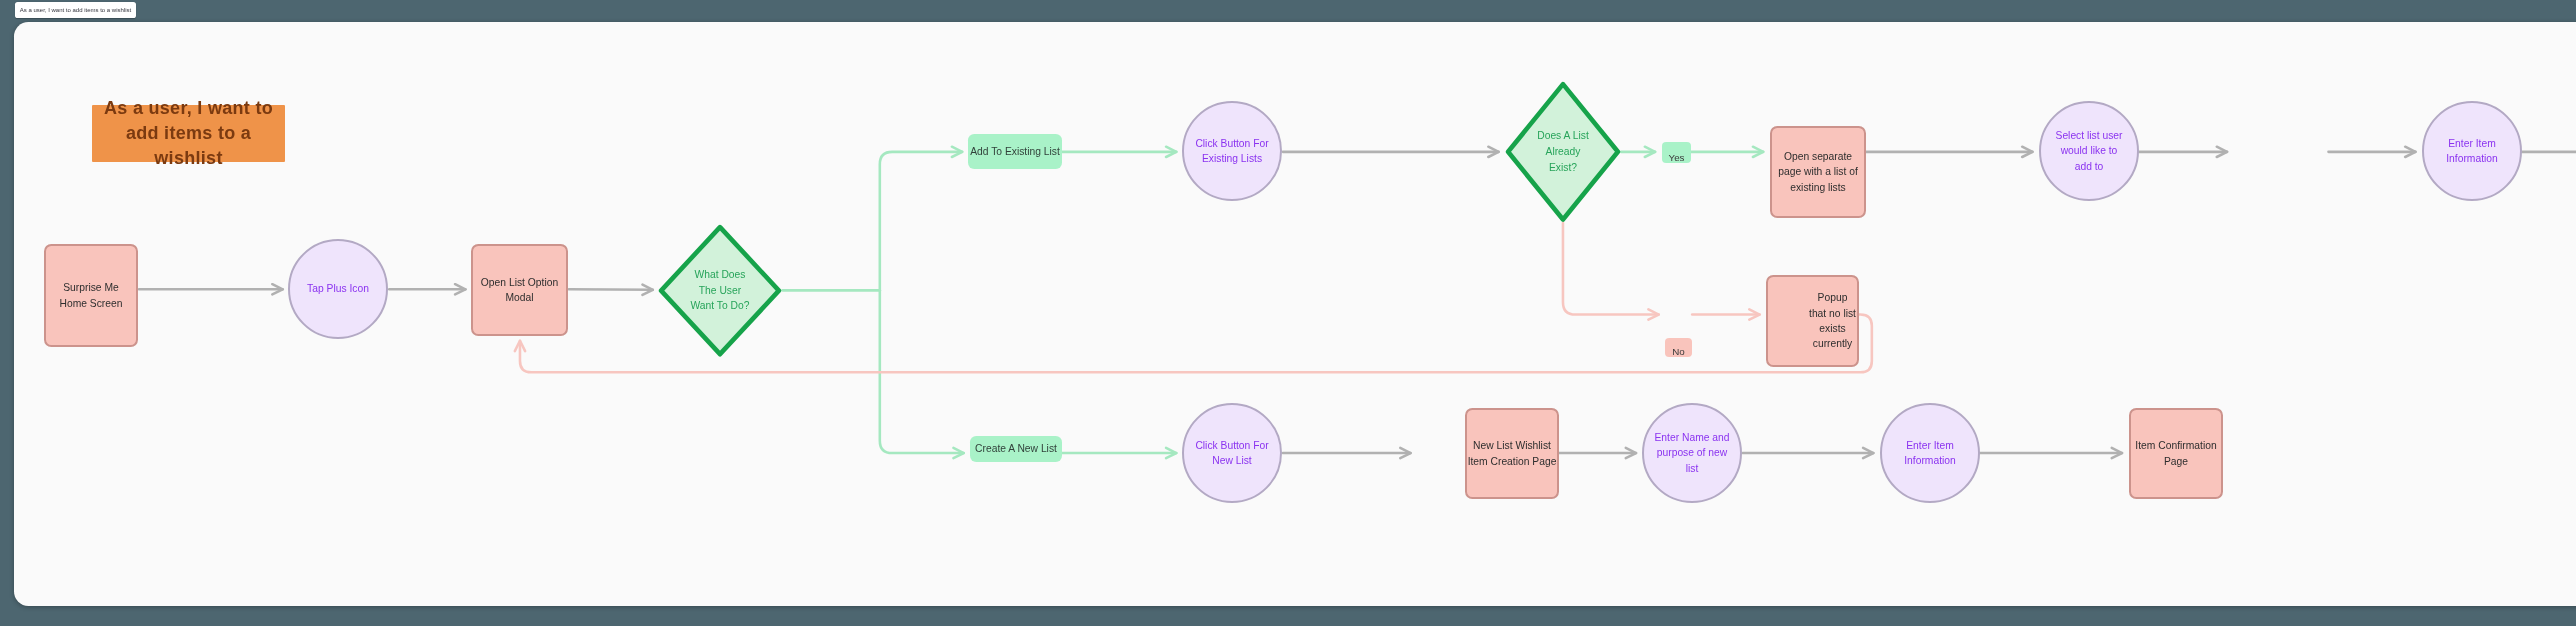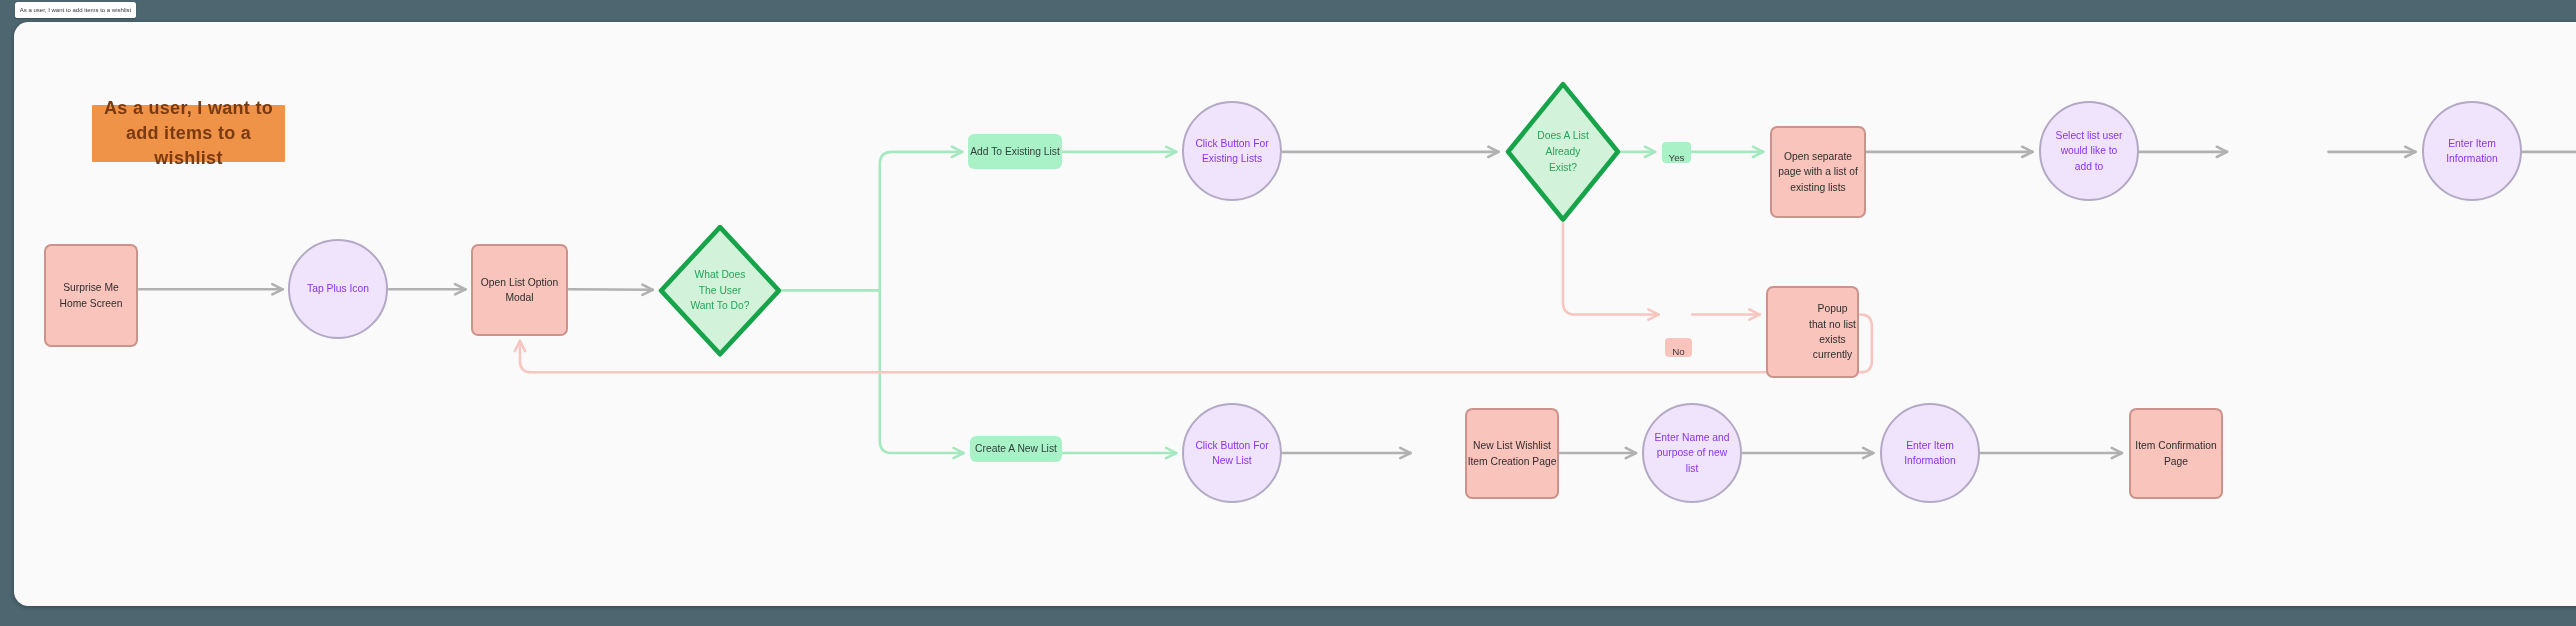--- a/index.html
+++ b/index.html
@@ -188,21 +188,21 @@
 
   <div class="node circle" style="left:2422px;top:101px;width:100px;height:100px;">
     <span>Enter Item
 Information</span>
   </div>
 
   <div class="chip no" style="left:1665px;top:306px;width:27px;height:18.5px;margin-top:32px;">
     <span>No</span>
   </div>
 
-  <div class="node box" style="left:1766px;top:286px;width:93px;height:92px;padding-left:40px;">
+  <div class="node box" style="left:1766px;top:275px;width:93px;height:92px;padding-left:40px;">
     <span>Popup that no list
 exists currently</span>
   </div>
 
   <div class="node mint" style="left:970px;top:436px;width:92px;height:26px;">
     <span>Create A New List</span>
   </div>
 
   <div class="node circle" style="left:1182px;top:403px;width:100px;height:100px;">
     <span>Click Button For

